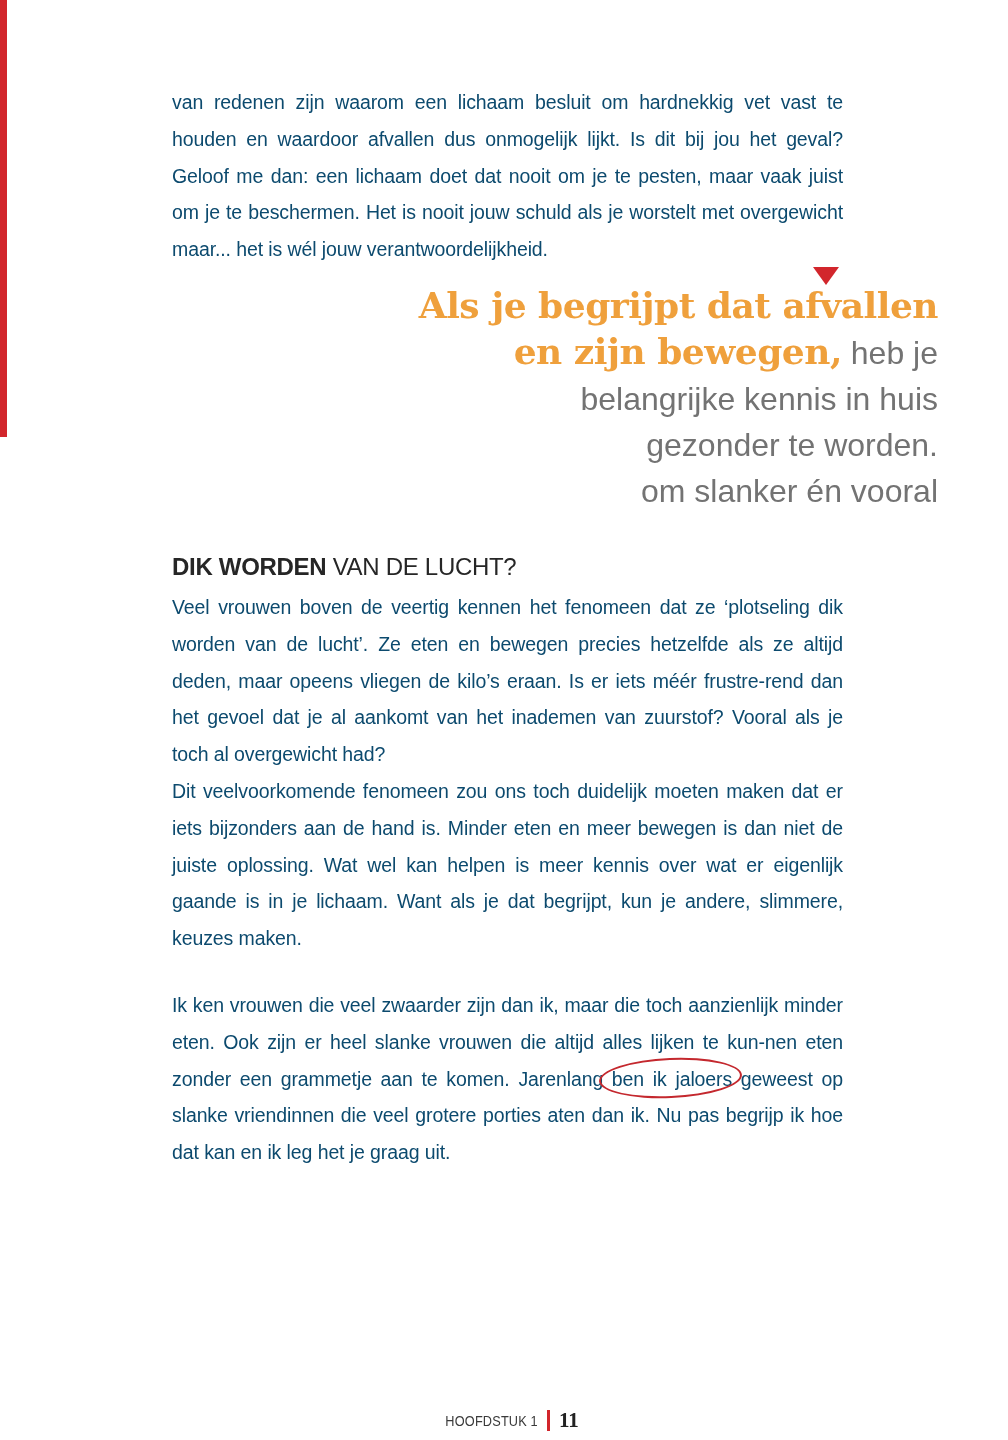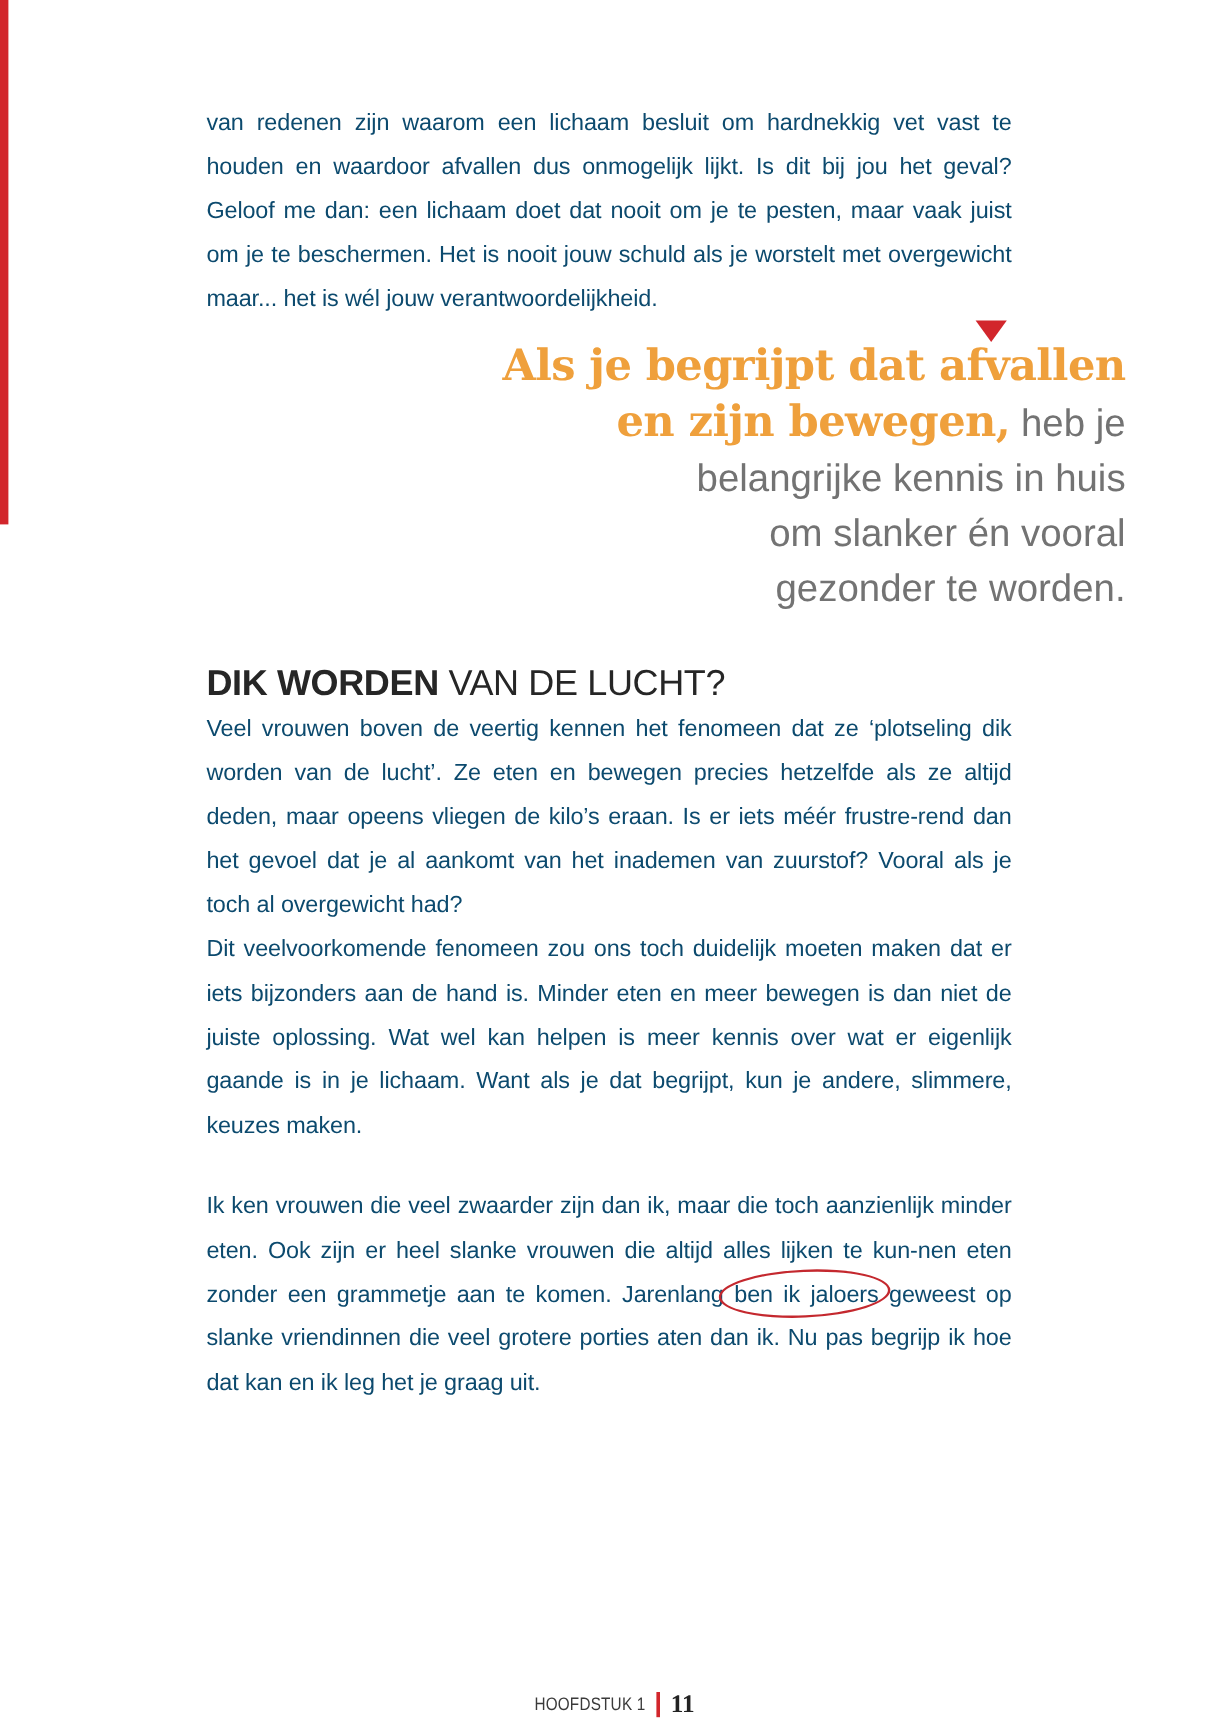--- a/index.html
+++ b/index.html
@@ -76,21 +76,21 @@
     border-left: 13px solid transparent;
     border-right: 13px solid transparent;
     border-top: 18px solid #d2262c;
   }
 
   
   .section-heading {
     position: absolute;
     left: 172px;
     top: 553px;
-    font-size: 30px;
+    font-size: 24px;
     letter-spacing: -0.3px;
     color: #262626;
     white-space: nowrap;
   }
   .heading-bold { font-weight: 700; }
   .heading-regular { font-weight: 400; }
 
   
   .circled {
     position: relative;
@@ -150,22 +150,22 @@
   <div class="body-text intro">
     <p>van redenen zijn waarom een lichaam besluit om hardnekkig vet vast te houden en waardoor afvallen dus onmogelijk lijkt. Is dit bij jou het geval? Geloof me dan: een lichaam doet dat nooit om je te pesten, maar vaak juist om je te beschermen. Het is nooit jouw schuld als je worstelt met overgewicht maar... het is wél jouw verantwoordelijkheid.</p>
   </div>
 
   <div class="red-triangle"></div>
 
   <div class="pull-quote">
     <div class="q-line"><span class="q-bold">Als je begrijpt dat afvallen</span><span class="q-light"></span></div>
     <div class="q-line"><span class="q-bold">en zijn bewegen,</span><span class="q-light"> heb je</span></div>
     <div class="q-line"><span class="q-bold"></span><span class="q-light">belangrijke kennis in huis</span></div>
+    <div class="q-line"><span class="q-bold"></span><span class="q-light">gezonder te worden.</span></div>
     <div class="q-line"><span class="q-bold"></span><span class="q-light">om slanker én vooral</span></div>
-    <div class="q-line"><span class="q-bold"></span><span class="q-light">gezonder te worden.</span></div>
   </div>
 
   <div class="section-heading">
     <span class="heading-bold">DIK WORDEN</span><span class="heading-regular"> VAN DE LUCHT?</span>
   </div>
 
   <div class="body-text middle">
     <p>Veel vrouwen boven de veertig kennen het fenomeen dat ze ‘plotseling dik worden van de lucht’. Ze eten en bewegen precies hetzelfde als ze altijd deden, maar opeens vliegen de kilo’s eraan. Is er iets méér frustre-rend dan het gevoel dat je al aankomt van het inademen van zuurstof? Vooral als je toch al overgewicht had?</p>
     <p>Dit veelvoorkomende fenomeen zou ons toch duidelijk moeten maken dat er iets bijzonders aan de hand is. Minder eten en meer bewegen is dan niet de juiste oplossing. Wat wel kan helpen is meer kennis over wat er eigenlijk gaande is in je lichaam. Want als je dat begrijpt, kun je andere, slimmere, keuzes maken.</p>
   </div>

